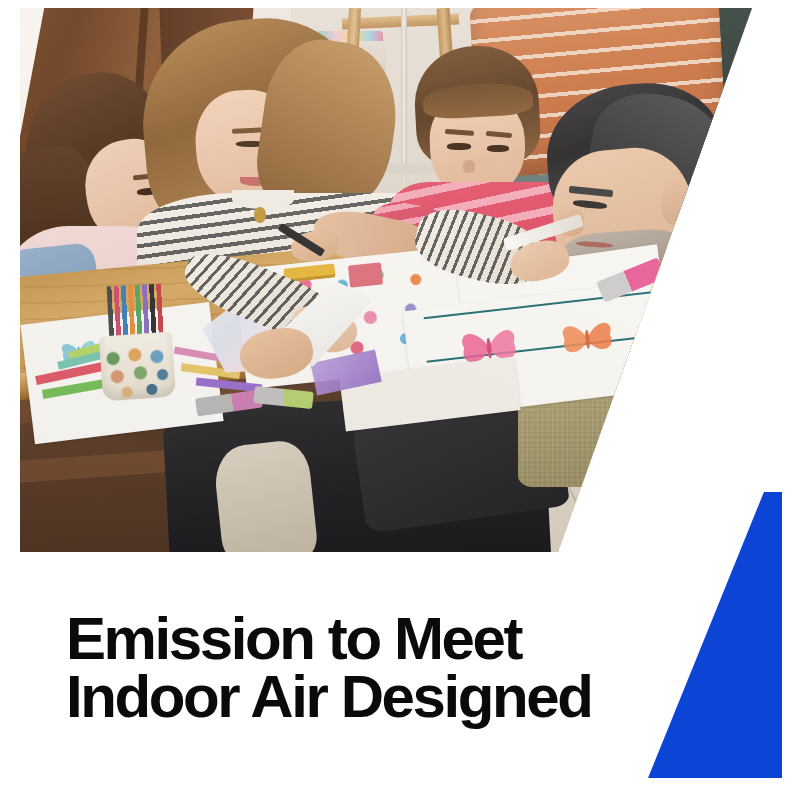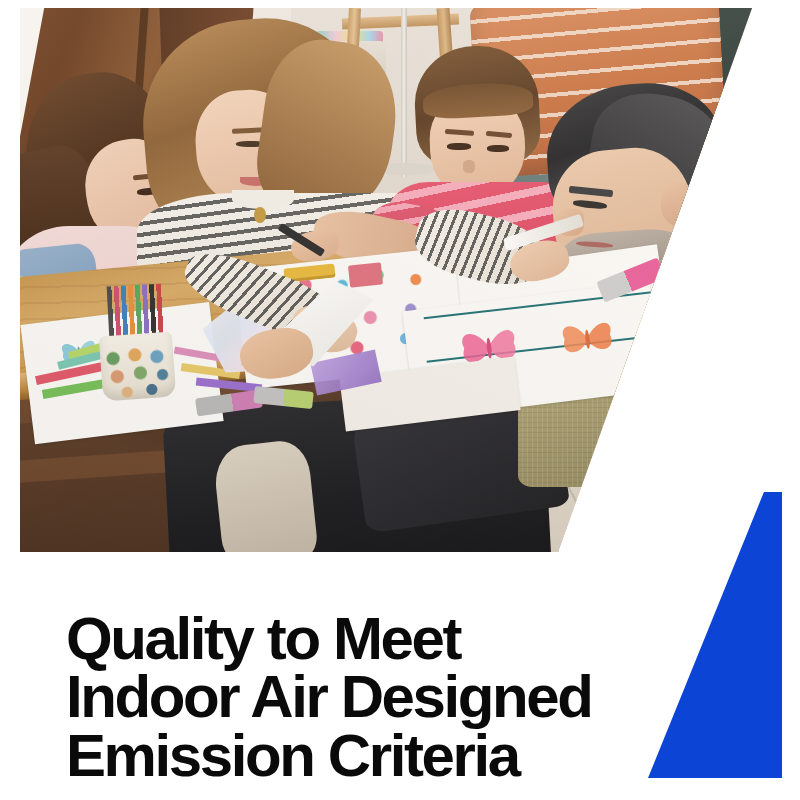--- a/index.html
+++ b/index.html
@@ -850,18 +850,17 @@
     <div class="ph held-paper"></div>
     <div class="ph star-sticker"></div>
     <div class="ph man-hand"></div>
 
     <div class="ph photo-grade"></div>
   </div>
 
   <div id="blue-accent"></div>
 
   <h1 id="headline">
-    <span class="hl-line">Quality to Meet</span>
+    <span class="hl-line">Emission to Meet</span>
     <span class="hl-line">Indoor Air Designed</span>
-    <span class="hl-line">Emission Criteria</span>
   </h1>
 
 </div>
 
 </body></html>

